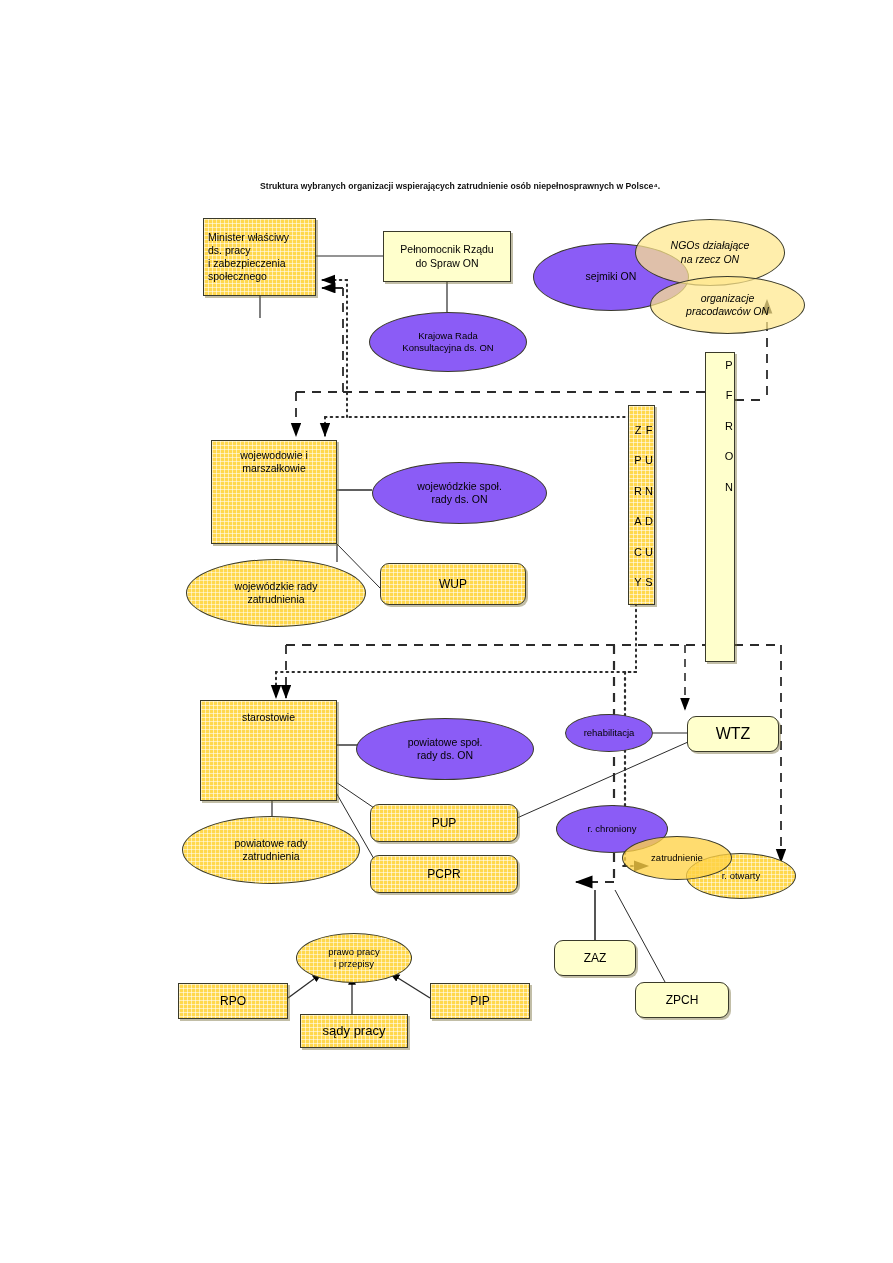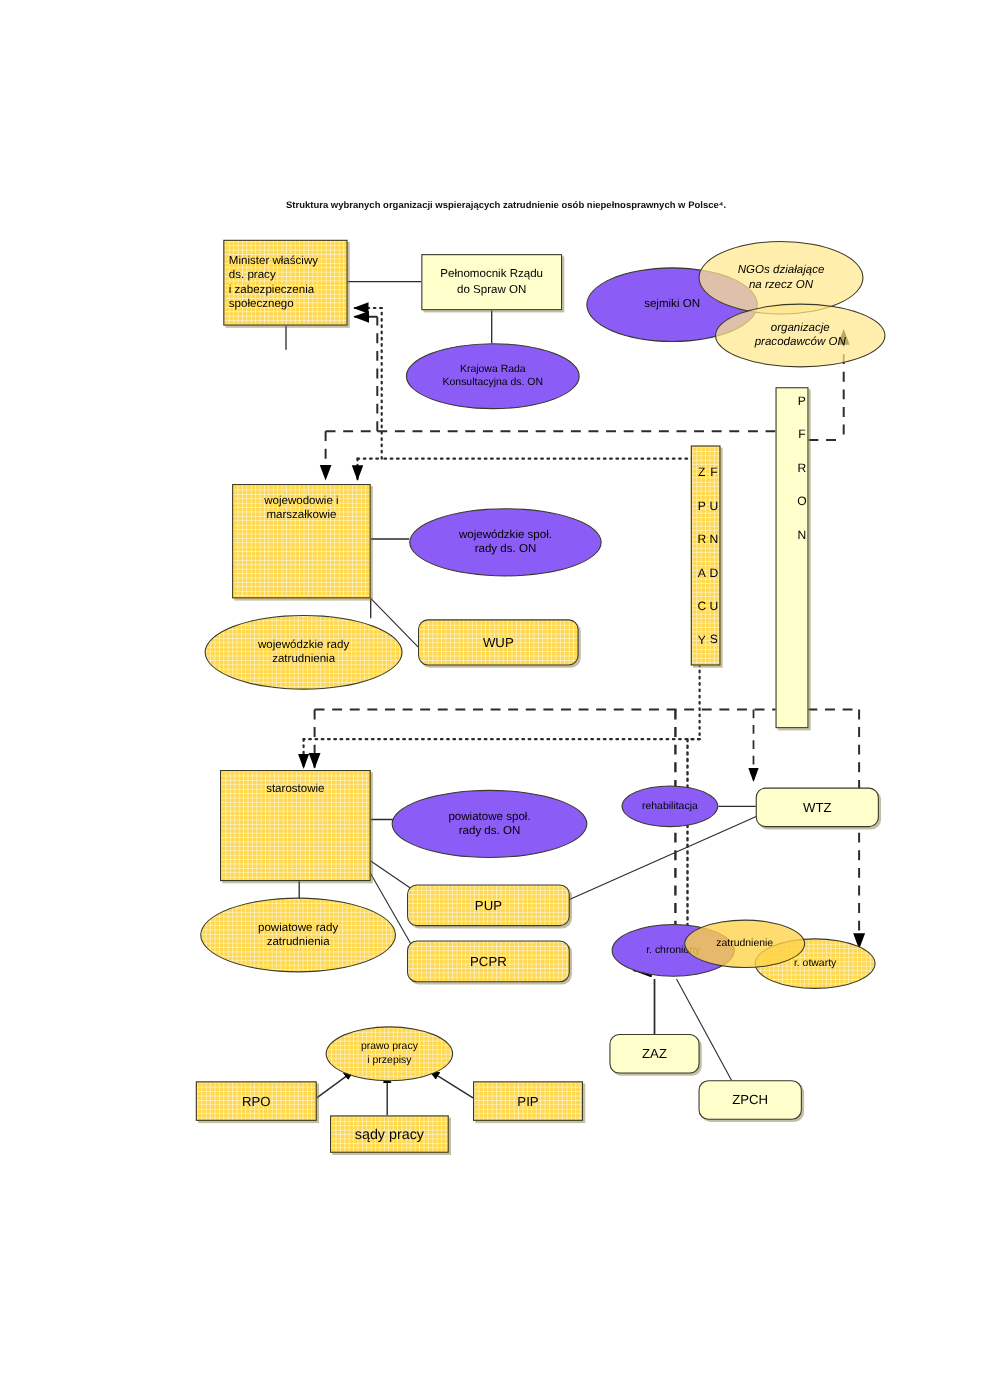--- a/index.html
+++ b/index.html
@@ -187,29 +187,29 @@
   </div>
 
   <div class="node box gold rounded" style="left:370px;top:855px;width:148px;height:38px;font-size:12px;">
     <span>PCPR</span>
   </div>
 
   <div class="node ell" style="left:565px;top:714px;width:88px;height:38px;font-size:9.5px;">
     <span>rehabilitacja</span>
   </div>
 
-  <div class="node box rounded" style="left:687px;top:716px;width:112px;height:36px;font-size:12px;">
+  <div class="node box rounded" style="left:687px;top:716px;width:92px;height:36px;font-size:16px;">
     <span>WTZ</span>
   </div>
 
   <div class="node ell trans2 z5" style="left:622px;top:836px;width:110px;height:44px;font-size:9.5px;">
     <span>zatrudnienie</span>
   </div>
 
-  <div class="node ell z3" style="left:556px;top:840px;width:112px;height:48px;font-size:9.5px;">
+  <div class="node ell z3" style="left:556px;top:805px;width:112px;height:48px;font-size:9.5px;">
     <span>r. chroniony</span>
   </div>
 
   <div class="node ell gold z3" style="left:686px;top:853px;width:110px;height:46px;font-size:9.5px;justify-content:center;">
     <span>r. otwarty</span>
   </div>
 
   <div class="node box rounded" style="left:554px;top:940px;width:82px;height:36px;font-size:12px;">
     <span>ZAZ</span>
   </div>

